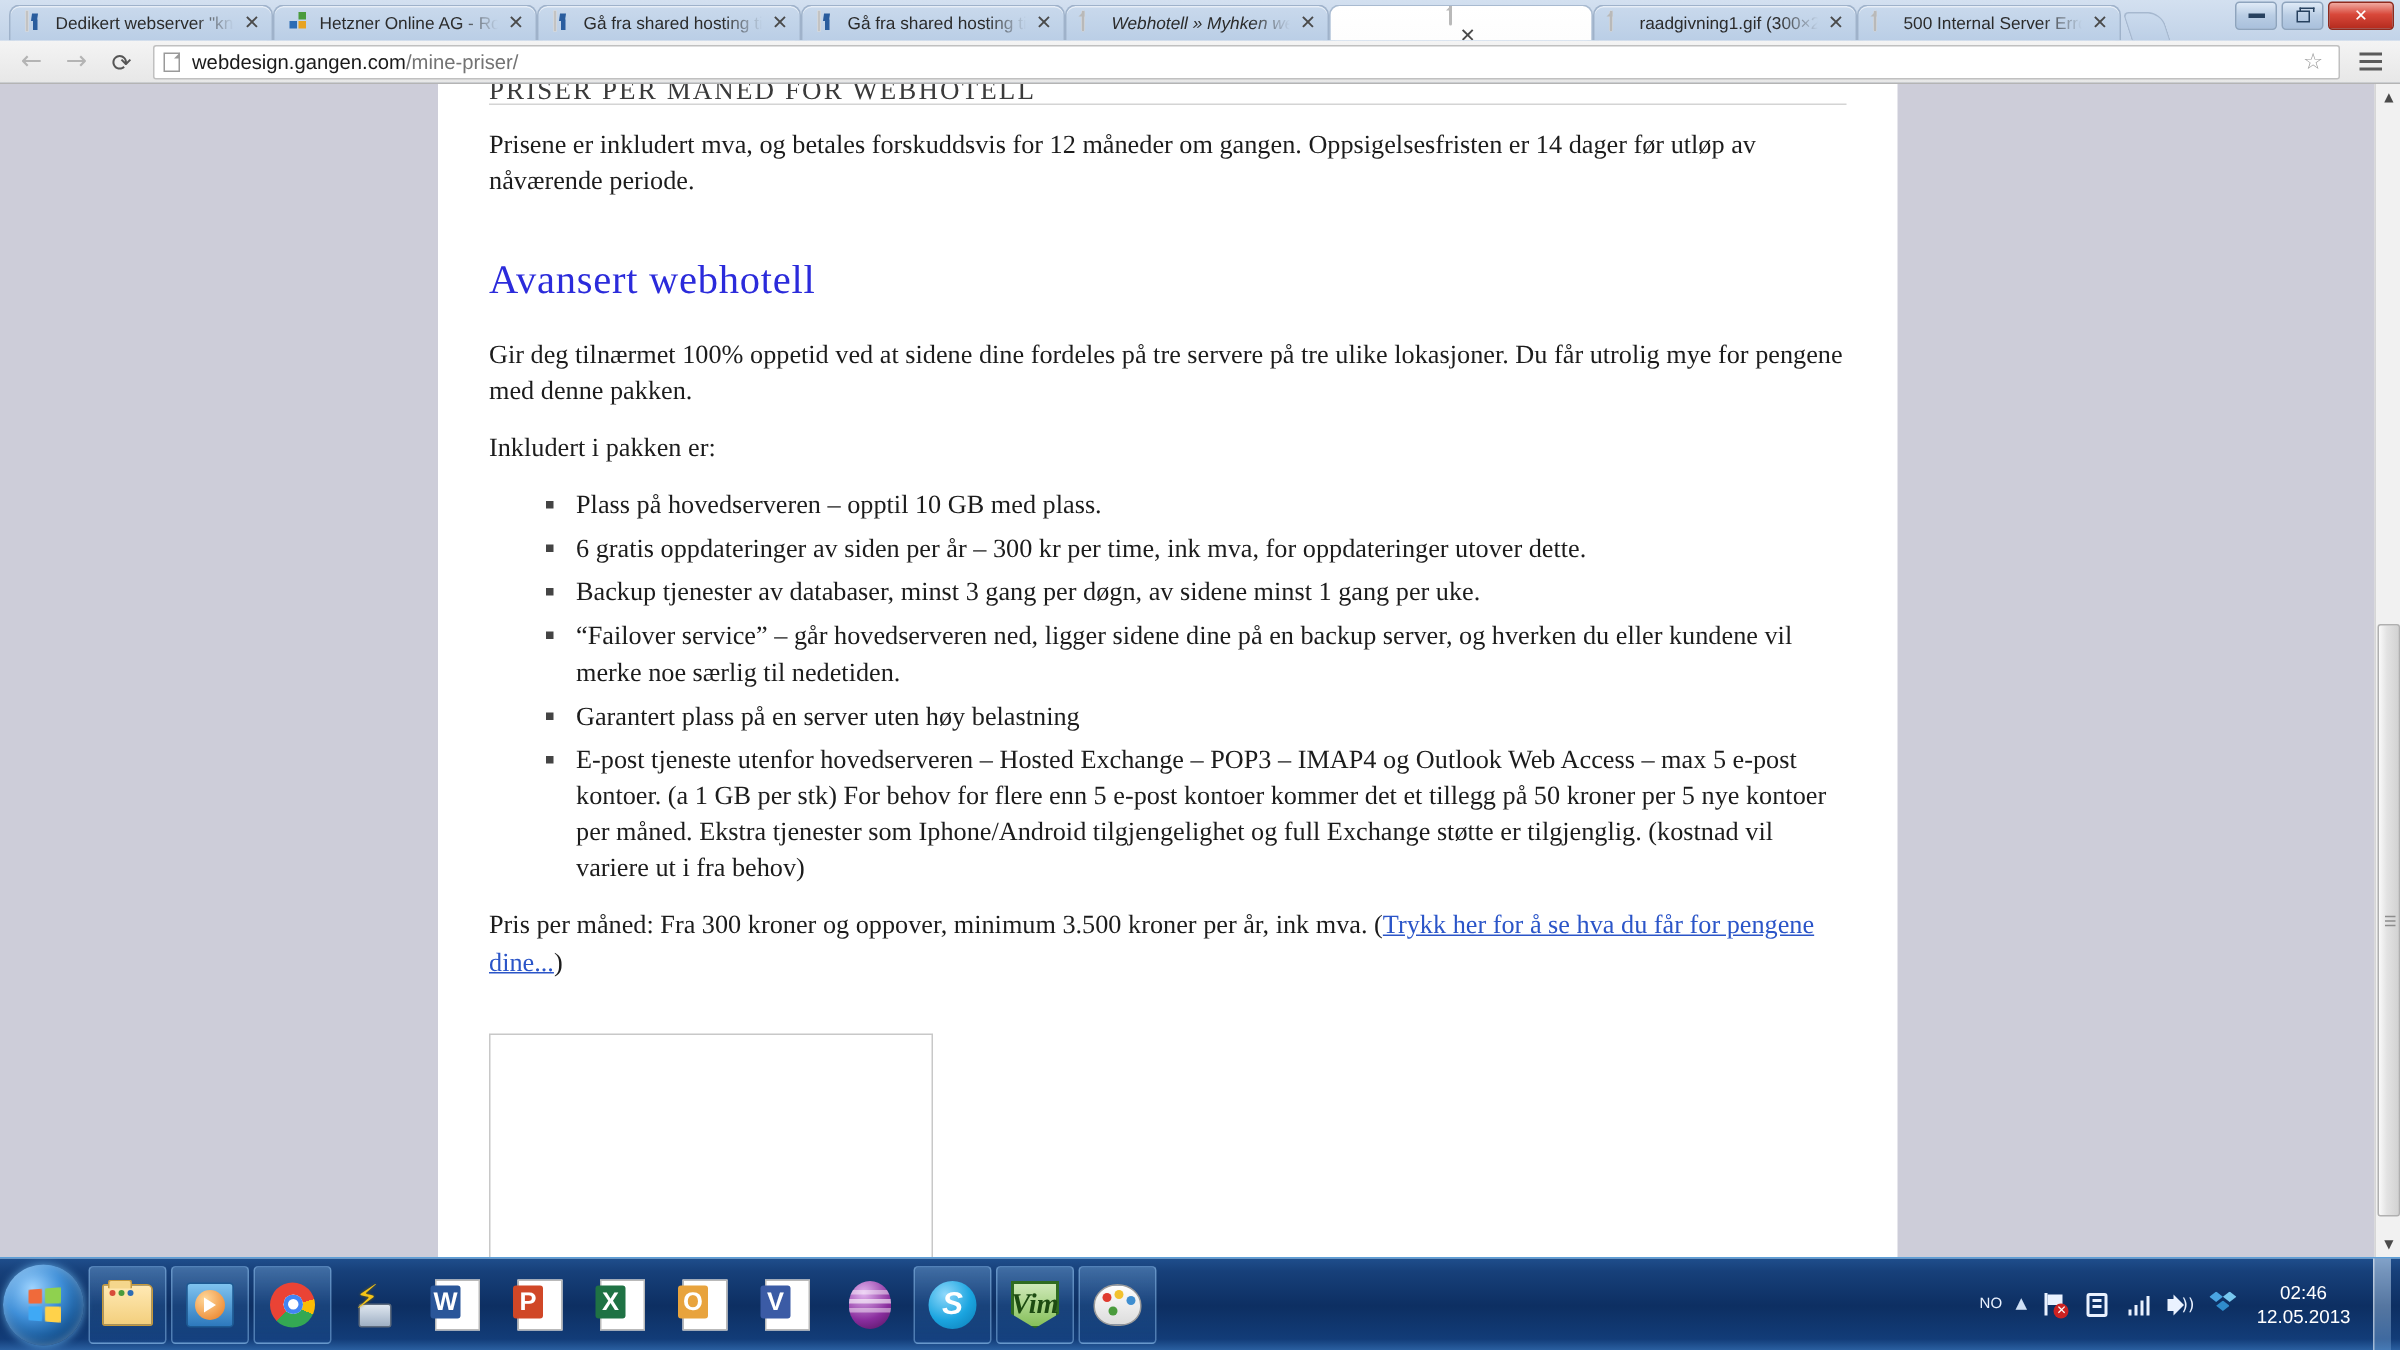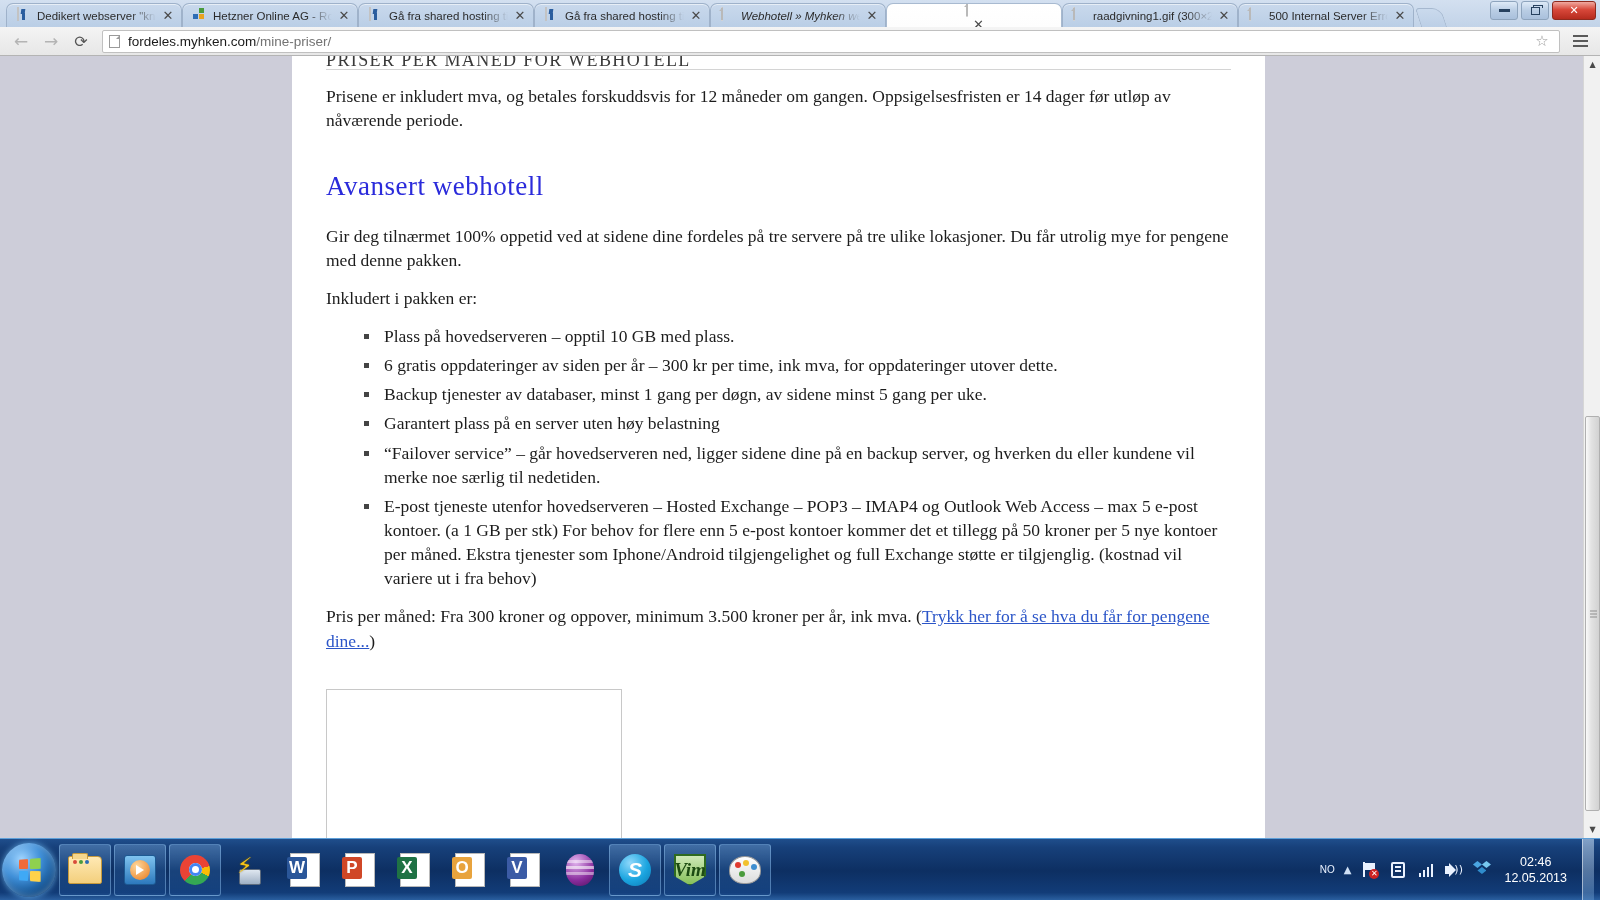--- a/index.html
+++ b/index.html
@@ -600,21 +600,21 @@
       <div class="winbtn close">✕</div>
     </div>
   </div>
 
   <div id="toolbar">
     <div class="navbtn">←</div>
     <div class="navbtn">→</div>
     <div class="navbtn reload">⟳</div>
     <div id="omnibox">
       <span class="pageicon"></span>
-      <span class="url-domain">fordeles.myhken.com</span>
+      <span class="url-domain">webdesign.gangen.com</span>
         <span class="url-path">/mine-priser/</span>
       <span style="flex:1 1 auto"></span>
       <span id="starbtn">☆</span>
     </div>
     <div id="menubtn">
       <span></span>
         <span></span>
         <span></span>
     </div>
   </div>
@@ -629,23 +629,23 @@
 
         <h3 class="section-heading">Avansert webhotell</h3>
 
         <p class="para">Gir deg tilnærmet 100% oppetid ved at sidene dine fordeles på tre servere på tre ulike lokasjoner. Du får utrolig mye for pengene med denne pakken.</p>
 
         <p class="para">Inkludert i pakken er:</p>
 
         <ul class="feature-list">
           <li>Plass på hovedserveren – opptil 10 GB med plass.</li>
           <li>6 gratis oppdateringer av siden per år  – 300 kr per time, ink mva, for oppdateringer utover dette.</li>
-          <li>Backup tjenester av databaser, minst 1 gang per døgn, av sidene minst 5 gang per uke.</li>
+          <li>Backup tjenester av databaser, minst 3 gang per døgn, av sidene minst 1 gang per uke.</li>
+          <li>“Failover service” – går hovedserveren ned, ligger sidene dine på en backup server, og hverken du eller kundene vil merke noe særlig til nedetiden.</li>
           <li>Garantert plass på en server uten høy belastning</li>
-          <li>“Failover service” – går hovedserveren ned, ligger sidene dine på en backup server, og hverken du eller kundene vil merke noe særlig til nedetiden.</li>
           <li>E-post tjeneste utenfor hovedserveren – Hosted Exchange – POP3 – IMAP4 og Outlook Web Access – max 5 e-post kontoer. (a 1 GB per stk) For behov for flere enn 5 e-post kontoer kommer det et tillegg på 50 kroner per 5 nye kontoer per måned. Ekstra tjenester som Iphone/Android tilgjengelighet og full Exchange støtte er tilgjenglig. (kostnad vil variere ut i fra behov)</li>
         </ul>
 
         <p class="para"><span>Pris per måned: Fra 300 kroner og oppover, minimum 3.500 kroner per år, ink mva. (</span><a class="inline-link" href="#">Trykk her for å se hva du får for pengene dine...</a><span>)</span></p>
 
         <div id="img-placeholder">
           
         </div>
       </div>
     </div>

